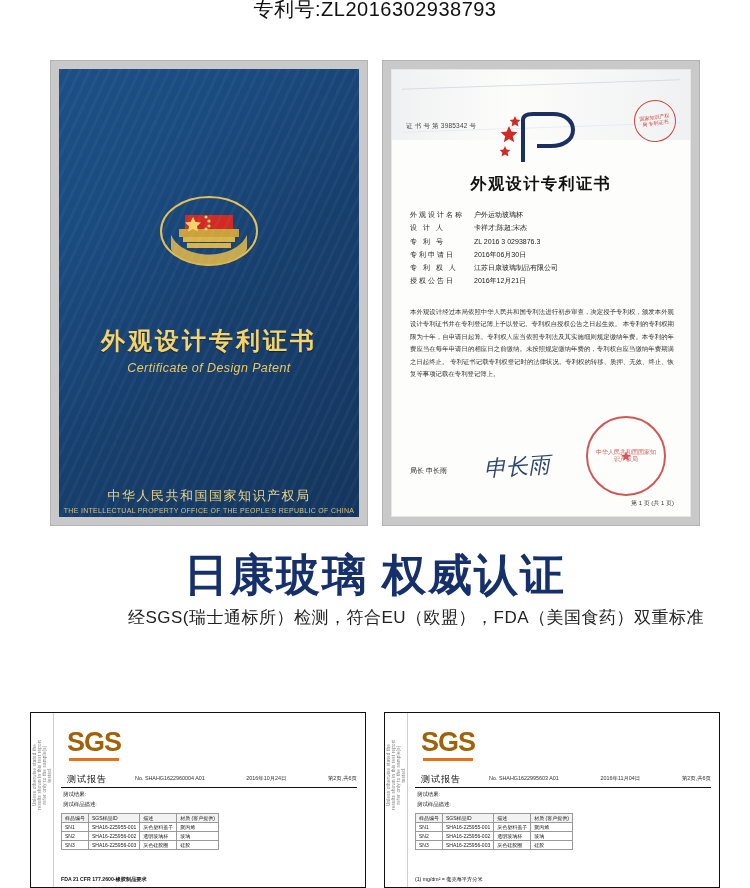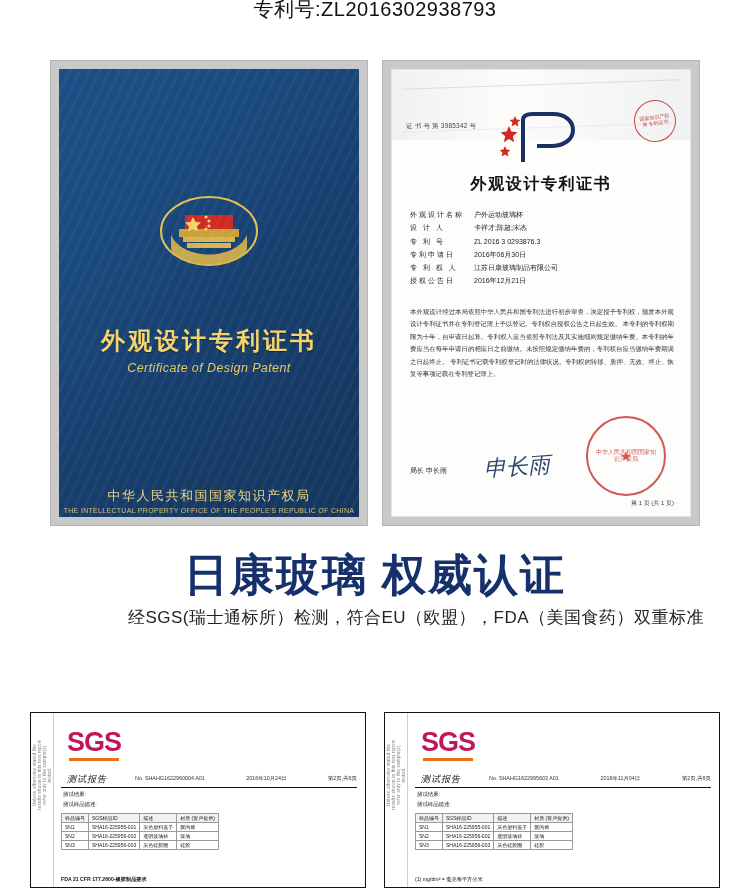--- a/index.html
+++ b/index.html
@@ -148,27 +148,27 @@
   .sgs-side{
     position:absolute;left:0;top:0;width:22px;height:100%;
     border-right:1px solid #cfcfcf;
   }
   .sgs-side span{
     position:absolute;top:52px;left:-26px;width:74px;text-align:center;
     transform:rotate(-90deg);font-size:4.6px;color:#7a7a7a;letter-spacing:.2px;
   }
   .sgs-logo{
     position:absolute;top:14px;left:36px;font-size:27px;font-weight:bold;
-    color:#be185d;letter-spacing:-1px;font-family:"Liberation Sans","DejaVu Sans",sans-serif;
+    color:#a16207;letter-spacing:-1px;font-family:"Liberation Sans","DejaVu Sans",sans-serif;
   }
   .sgs-logo:after{
     content:"";position:absolute;left:2px;right:2px;bottom:-3px;height:3px;background:#e8701a;
   }
   .sgs-reporttitle{
-    position:absolute;top:60px;left:36px;font-size:9px;color:#111;letter-spacing:1px;font-style:italic;
+    position:absolute;top:60px;left:36px;font-size:9px;color:#111;letter-spacing:1px;
   }
   .sgs-meta{
     position:absolute;top:62px;left:104px;right:8px;font-size:5.4px;color:#333;
     display:flex;justify-content:space-between;
   }
   .sgs-rule{
     position:absolute;left:30px;right:8px;height:1px;background:#111;
   }
   .sgs-line1{
     position:absolute;top:78px;left:32px;font-size:5.4px;color:#222;

